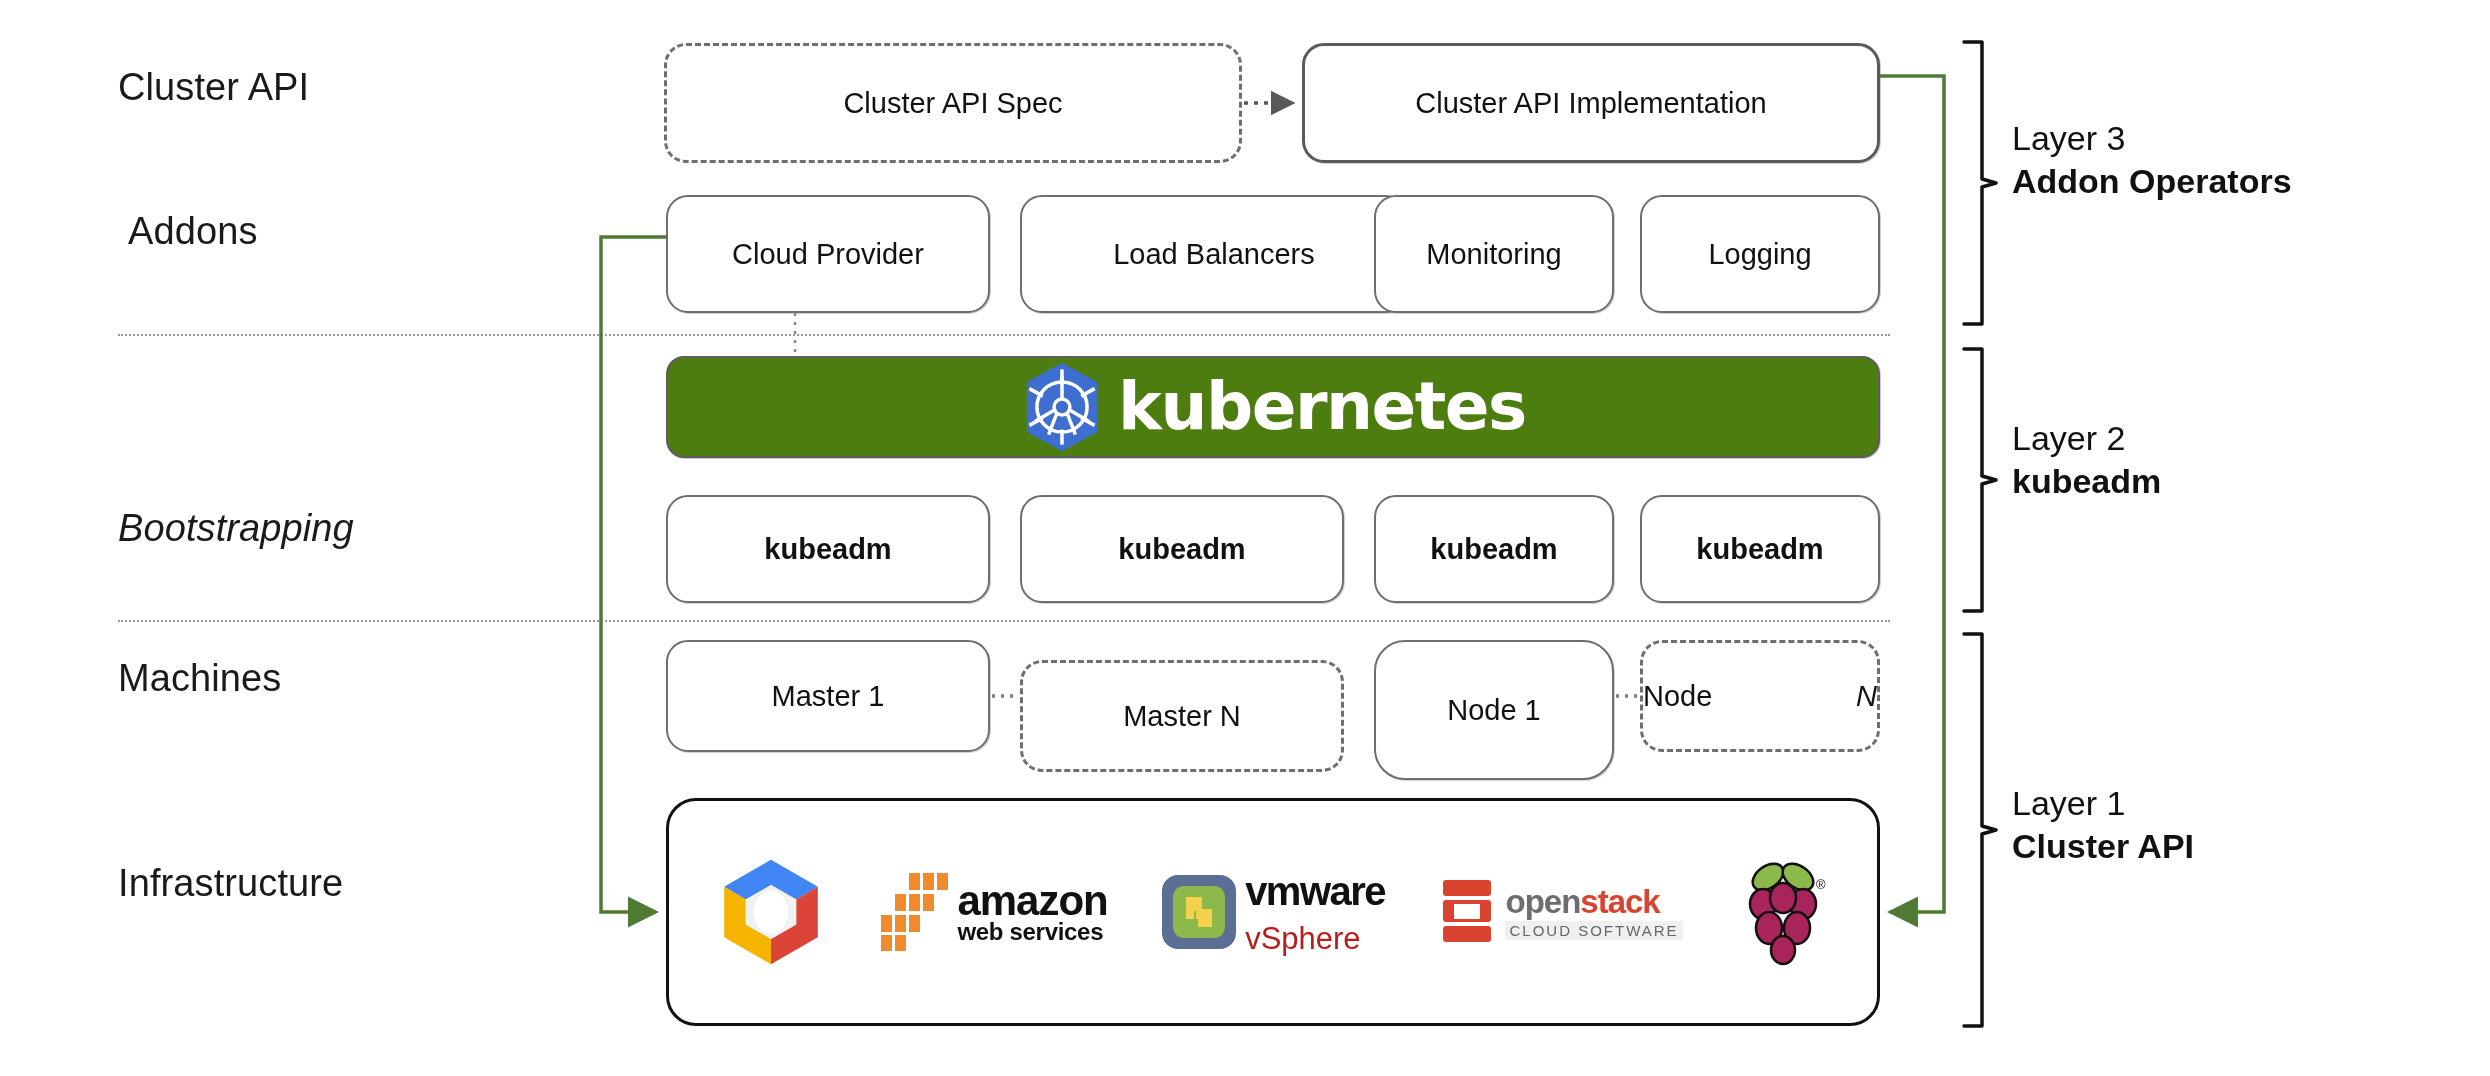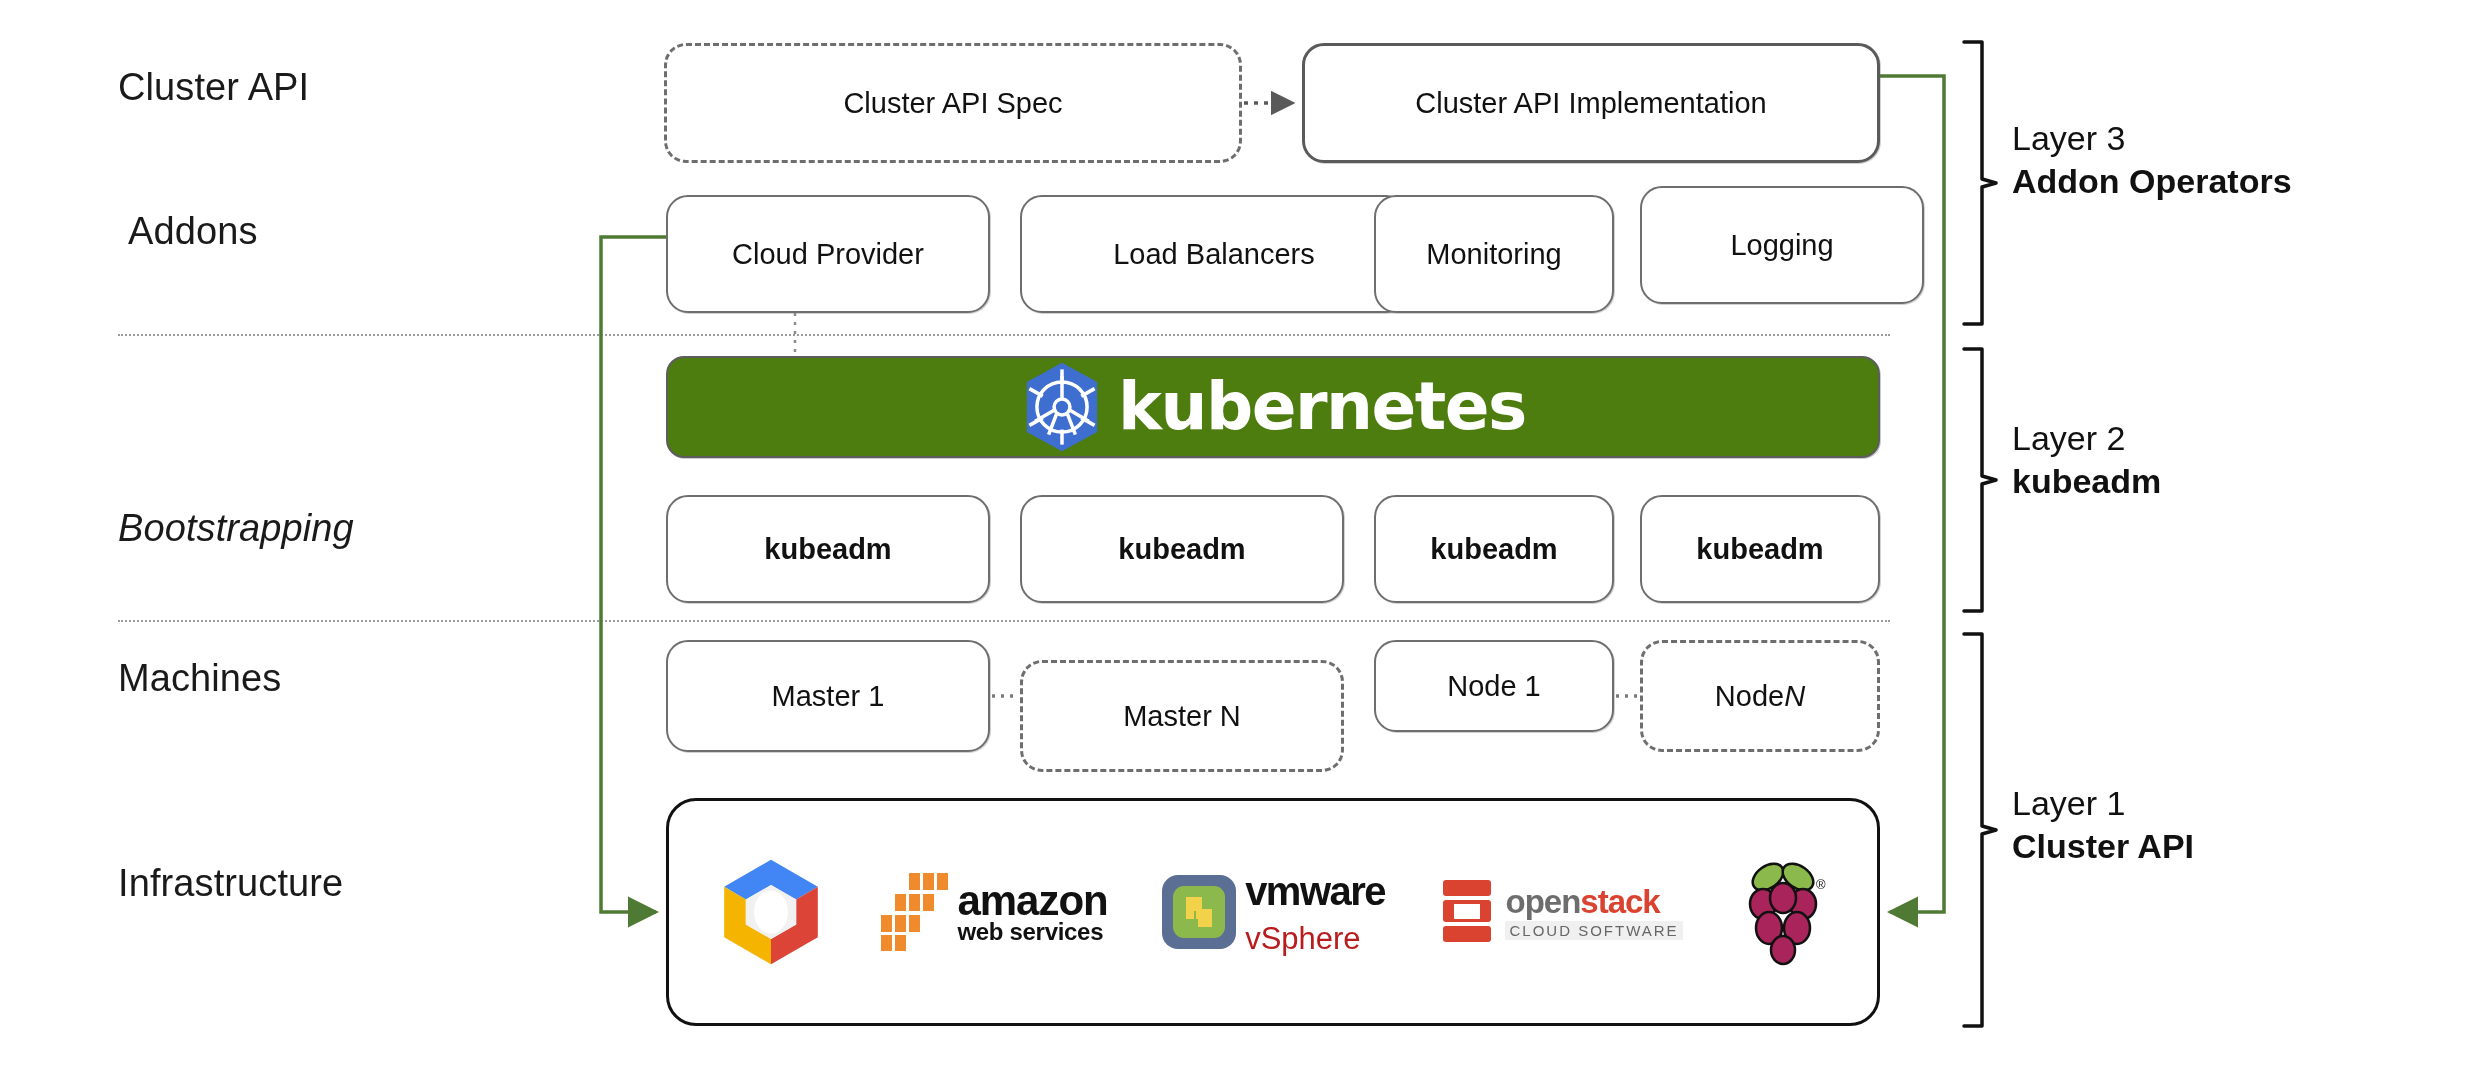--- a/index.html
+++ b/index.html
@@ -133,21 +133,21 @@
 
   <div class="box" style="left:666px; top:195px; width:324px; height:118px;">
     <span>Cloud Provider</span>
   </div>
   <div class="box" style="left:1020px; top:195px; width:388px; height:118px;">
     <span>Load Balancers</span>
   </div>
   <div class="box" style="left:1374px; top:195px; width:240px; height:118px;">
     <span>Monitoring</span>
   </div>
-  <div class="box" style="left:1640px; top:186px; width:284px; height:118px;align-items:center;">
+  <div class="box" style="left:1640px; top:195px; width:240px; height:118px;align-items:center;">
     <span>Logging</span>
   </div>
 
   <div class="k8s-banner" style="left:666px; top:356px; width:1214px; height:102px;">
     <span style="display:flex;align-items:center;">
       <svg width="84" height="92" viewBox="0 0 100 110" aria-hidden="true">
         <polygon points="50,2 92,25 92,85 50,108 8,85 8,25" fill="#3e6fd0"></polygon>
         <g fill="none" stroke="#ffffff" stroke-width="4.2">
           <circle cx="50" cy="55" r="30"></circle>
           <circle cx="50" cy="55" r="9.5"></circle>
@@ -182,24 +182,24 @@
   <div class="box bold" style="left:1640px; top:495px; width:240px; height:108px;">
     <span>kubeadm</span>
   </div>
 
   <div class="box" style="left:666px; top:640px; width:324px; height:112px;">
     <span>Master 1</span>
   </div>
   <div class="box dashed" style="left:1020px; top:660px; width:324px; height:112px;">
     <span>Master N</span>
   </div>
-  <div class="box" style="left:1374px; top:640px; width:240px; height:92px;">
+  <div class="box" style="left:1374px; top:640px; width:240px; height:140px;border-radius:31px;">
     <span>Node 1</span>
   </div>
-  <div class="box dashed" style="left:1640px; top:640px; width:240px; height:112px;">
+  <div class="box dashed" style="left:1640px; top:640px; width:240px; height:112px;justify-content:space-between;">
     <span>Node </span>
       <em>N</em>
   </div>
 
   <div class="infra-box" style="left:666px; top:798px; width:1214px; height:228px;">
 
     <span class="logo-slot">
       <svg width="108" height="112" viewBox="0 0 120 124" aria-hidden="true">
         <path d="M60 4 L112 34 L112 90 L60 120 L8 90 L8 34 Z" fill="#f4f4f4"></path>
         <path d="M60 4 L112 34 L88 48 L60 32 L32 48 L8 34 Z" fill="#4285f4"></path>

